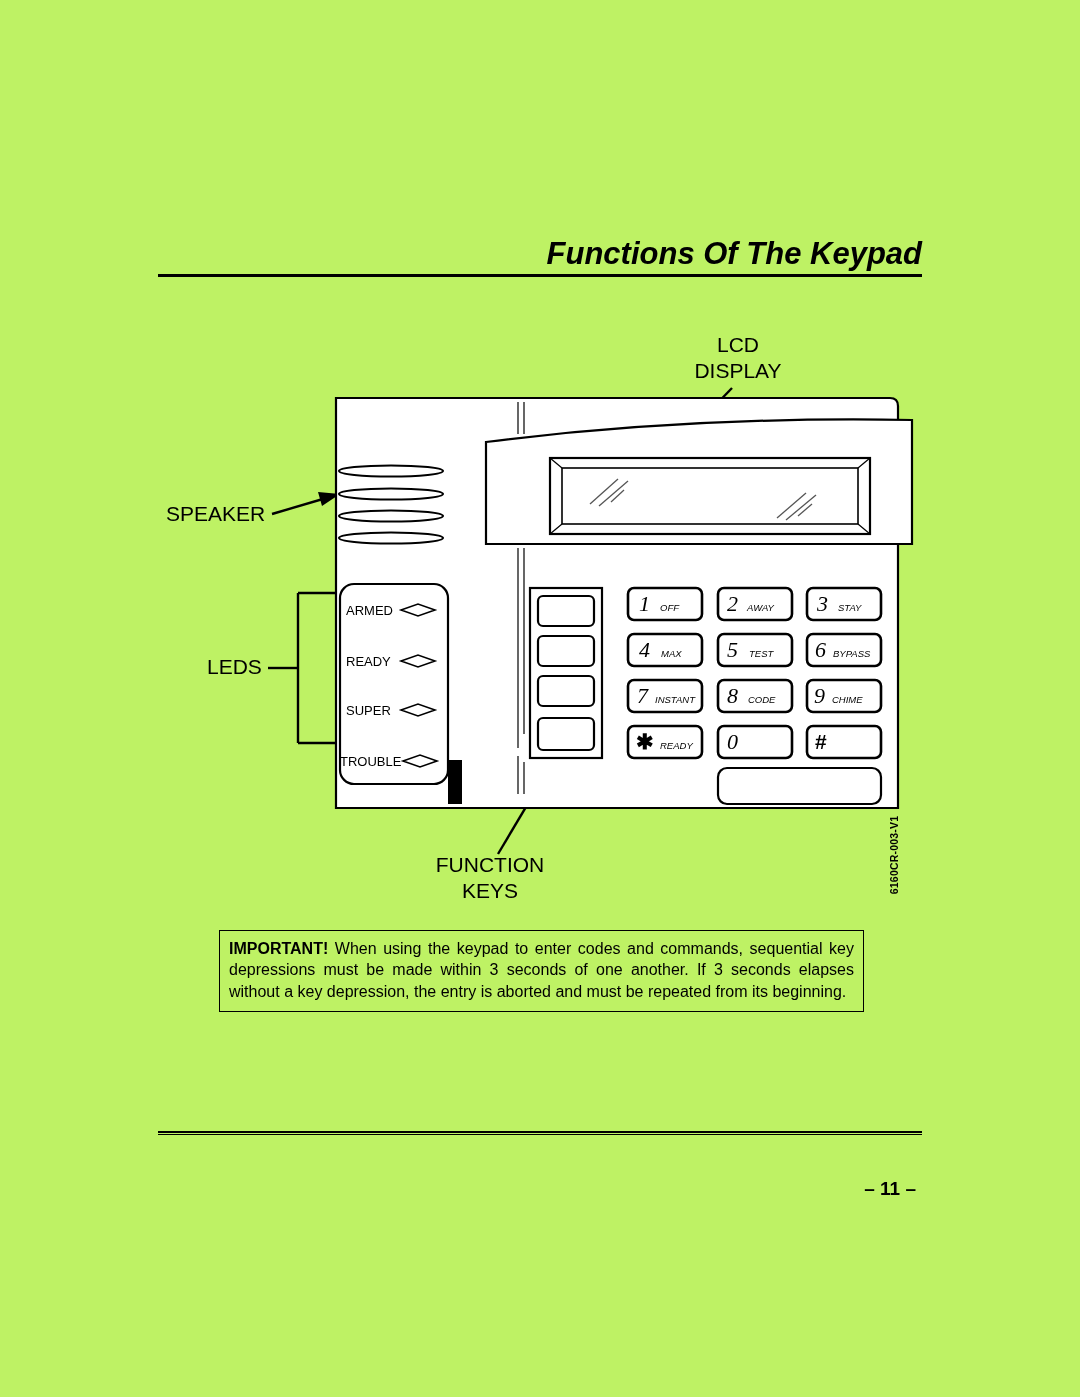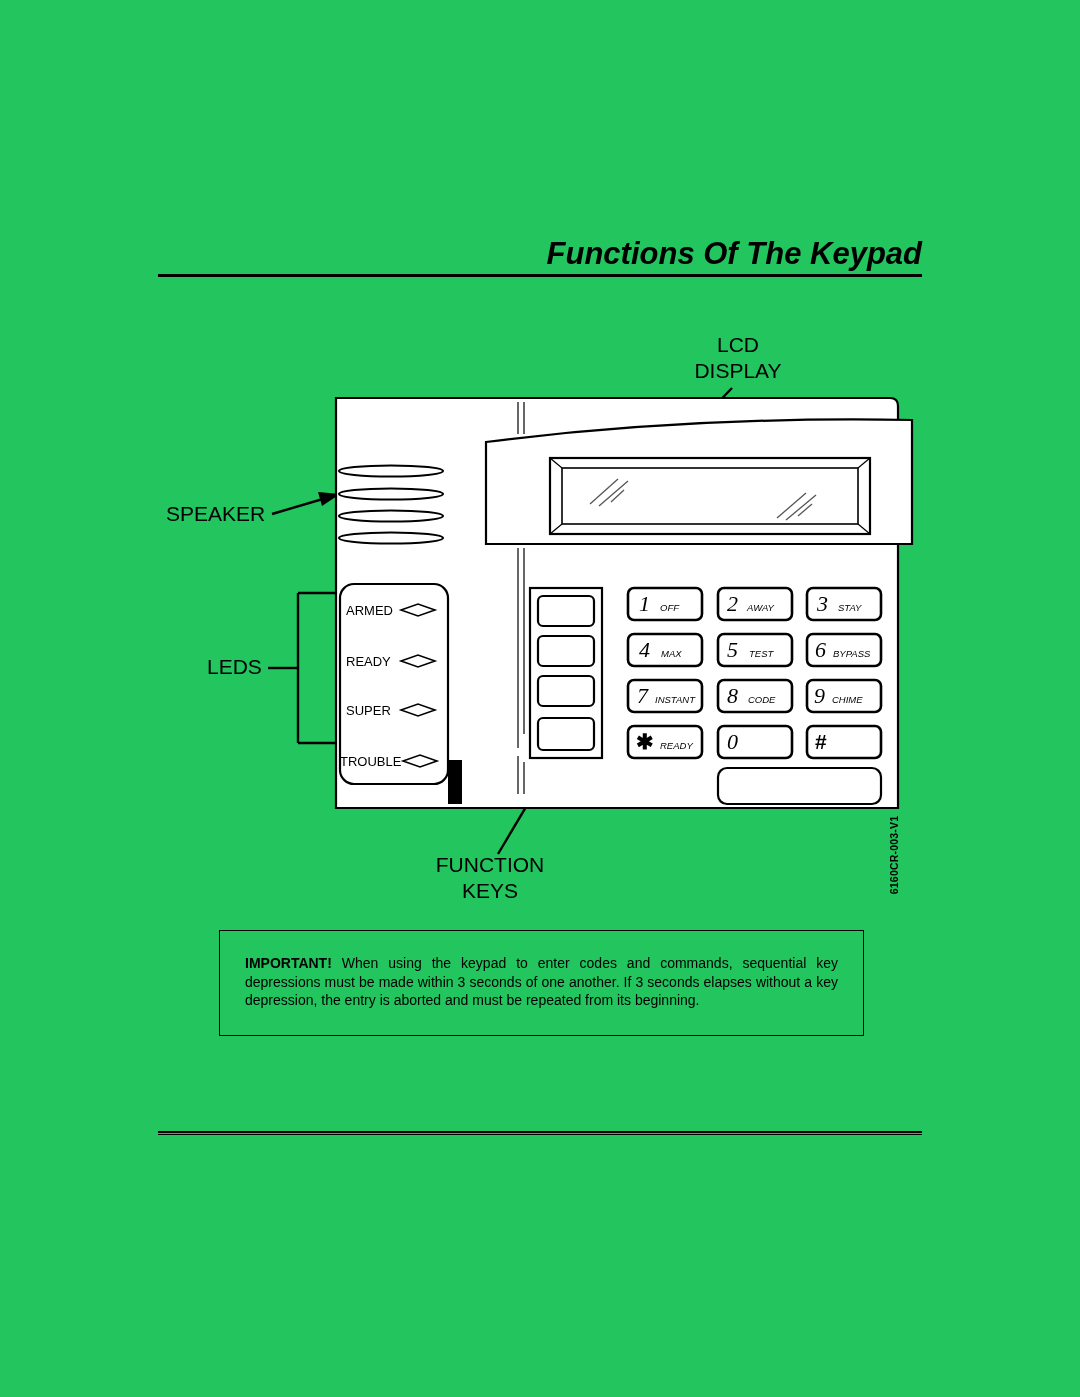--- a/index.html
+++ b/index.html
@@ -9,21 +9,21 @@
     background: #ffffff;
   }
   body {
     font-family: "Liberation Sans", sans-serif;
     color: #000000;
   }
   #page {
     position: relative;
     width: 1080px;
     height: 1397px;
-    background: #22c55e;
+    background: #bef264;
     overflow: hidden;
   }
 
   
   .header-block {
     position: absolute;
     left: 158px;
     top: 238px;
     width: 764px;
   }
@@ -59,25 +59,25 @@
   .important-box {
     position: absolute;
     left: 219px;
     top: 930px;
     width: 645px;
     border: 1.5px solid #000;
     padding: 7px 9px 9px 9px;
     box-sizing: border-box;
   }
   .important-text {
-    font-size: 14px;
+    font-size: 16px;
     line-height: 1.33;
     text-align: justify;
     text-justify: inter-word;
-    margin: 16px;
+    margin: 0;
   }
   .important-text b {
     font-weight: bold;
   }
 
   
   .footer-rule {
     position: absolute;
     left: 158px;
     top: 1131px;
@@ -342,14 +342,15 @@
 
   <div class="important-box">
     <p class="important-text"><b>IMPORTANT!</b><span> When using the keypad to enter codes and commands, sequential key depressions must be made within 3 seconds of one another. If 3 seconds elapses without a key depression, the entry is aborted and must be repeated from its beginning.</span></p>
   </div>
 
   <div class="figure-id">
     <span>6160CR-003-V1</span>
   </div>
 
   <div class="footer-rule"></div>
+  <div class="page-number">– 11 –</div>
 
 </div>
 
 </body></html>

